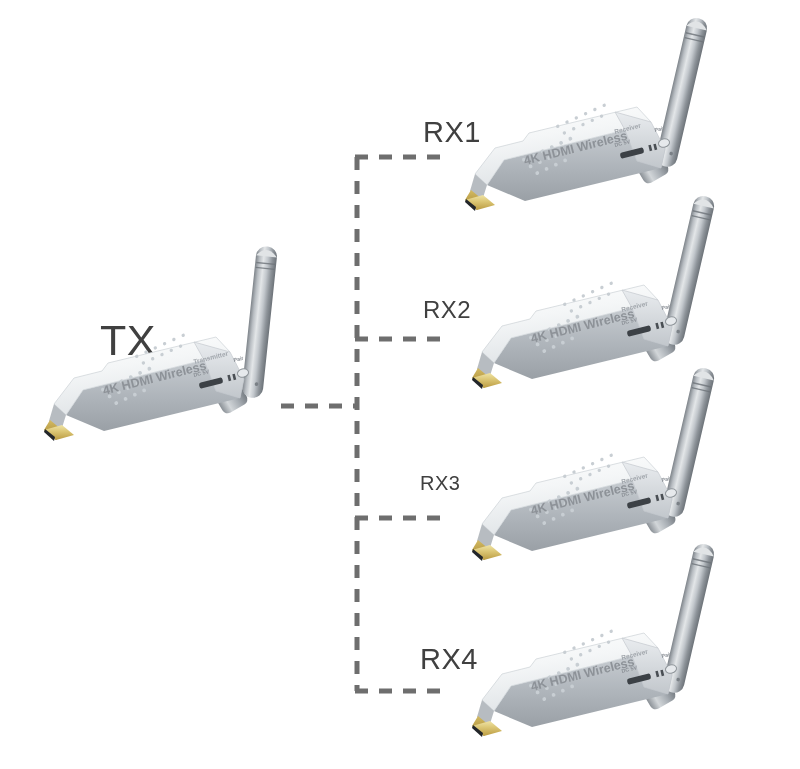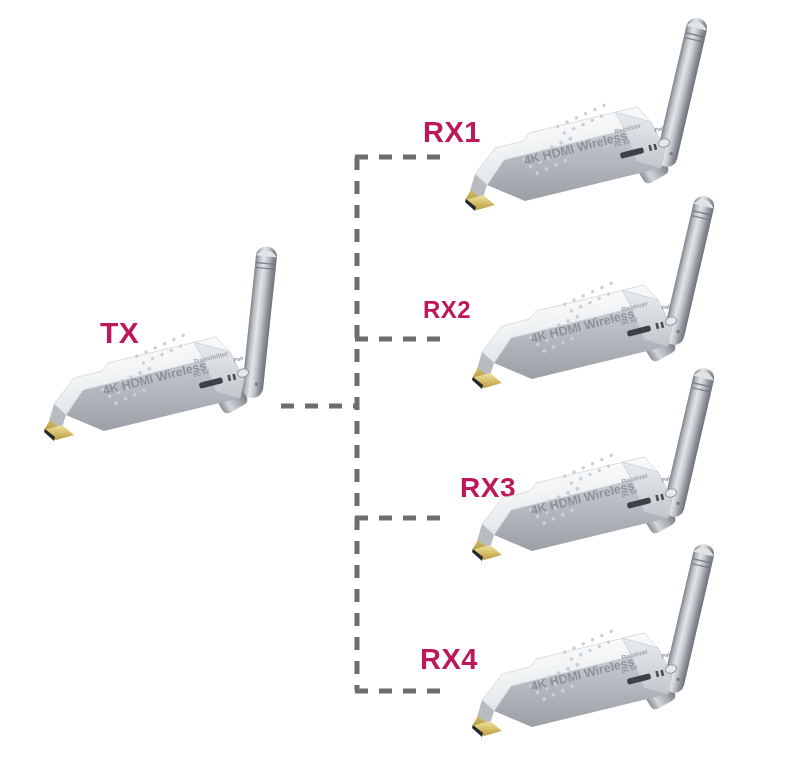--- a/index.html
+++ b/index.html
@@ -14,30 +14,30 @@
   #stage {
     position: relative;
     width: 800px;
     height: 769px;
     background: #ffffff;
     overflow: hidden;
   }
   .node-label {
     position: absolute;
     font-family: "Liberation Sans", sans-serif;
-    font-weight: 700;
-    color: #be185d;
+    font-weight: 400;
+    color: #404040;
     letter-spacing: 0.5px;
     white-space: nowrap;
     user-select: none;
   }
-  .label-tx  { left: 100px; top: 316px; font-size: 30px; }
+  .label-tx  { left: 100px; top: 316px; font-size: 43px; }
   .label-rx1 { left: 423px; top: 116px; font-size: 29px; }
   .label-rx2 { left: 423px; top: 296px; font-size: 24px; }
-  .label-rx3 { left: 420px; top: 472px; font-size: 28px; margin-left: 40px; }
+  .label-rx3 { left: 420px; top: 472px; font-size: 20px; }
   .label-rx4 { left: 420px; top: 643px; font-size: 29px; }
 
   
   .link-svg {
     position: absolute;
     left: 0;
     top: 0;
     width: 800px;
     height: 769px;
     pointer-events: none;

